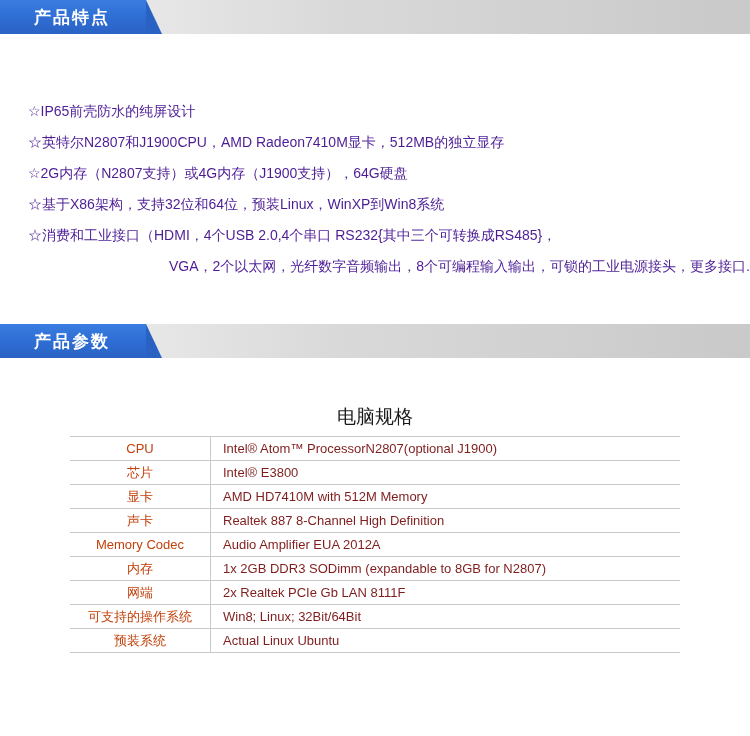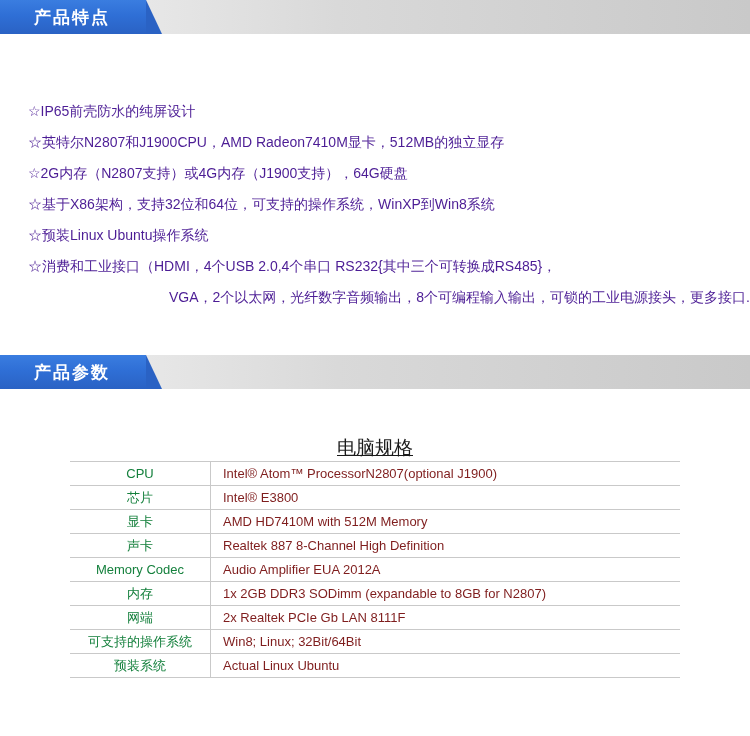--- a/index.html
+++ b/index.html
@@ -68,40 +68,39 @@
 
   
   .specs-wrap {
     padding-top: 46px;
   }
   .specs-title {
     text-align: center;
     font-size: 19px;
     font-weight: normal;
     color: #1a1a1a;
-    margin-bottom: 0;
-    text-decoration: underline;
+    margin-bottom: 6px;
   }
   table.specs {
     border-collapse: collapse;
     margin: 0 auto;
     width: 610px;
     font-size: 13px;
   }
   table.specs td {
     border-top: 1px solid #c9c9c9;
     border-bottom: 1px solid #c9c9c9;
     height: 23px;
     padding: 0;
   }
   table.specs tr td.k {
     width: 140px;
     text-align: center;
     border-right: 1px solid #c9c9c9;
-    color: #15803d;
+    color: #c2410c;
   }
   table.specs tr td.v {
     padding-left: 12px;
     color: #7f1d1d;
   }
   table.specs tr:first-child td { border-top: 1px solid #c9c9c9; }
 </style>
 </head>
 <body>
 
@@ -109,22 +108,21 @@
 
   <div class="section-bar">
     <div class="tab">产品特点</div>
     <div class="tab-tail"></div>
   </div>
 
   <div class="features">
     <div class="feature-line">☆IP65前壳防水的纯屏设计</div>
     <div class="feature-line">☆英特尔N2807和J1900CPU，AMD Radeon7410M显卡，512MB的独立显存</div>
     <div class="feature-line">☆2G内存（N2807支持）或4G内存（J1900支持），64G硬盘</div>
-    <div class="feature-line">☆基于X86架构，支持32位和64位，可支持的操作系统，WinXP到Win8系统</div>
-    <div class="feature-line">☆预装Linux Ubuntu操作系统</div>
+    <div class="feature-line">☆基于X86架构，支持32位和64位，预装Linux，WinXP到Win8系统</div>
     <div class="feature-line">☆消费和工业接口（HDMI，4个USB 2.0,4个串口 RS232{其中三个可转换成RS485}，</div>
     <div class="feature-line cont">VGA，2个以太网，光纤数字音频输出，8个可编程输入输出，可锁的工业电源接头，更多接口.</div>
   </div>
 
   <div class="spacer-1"></div>
 
   <div class="section-bar">
     <div class="tab">产品参数</div>
     <div class="tab-tail"></div>
   </div>

